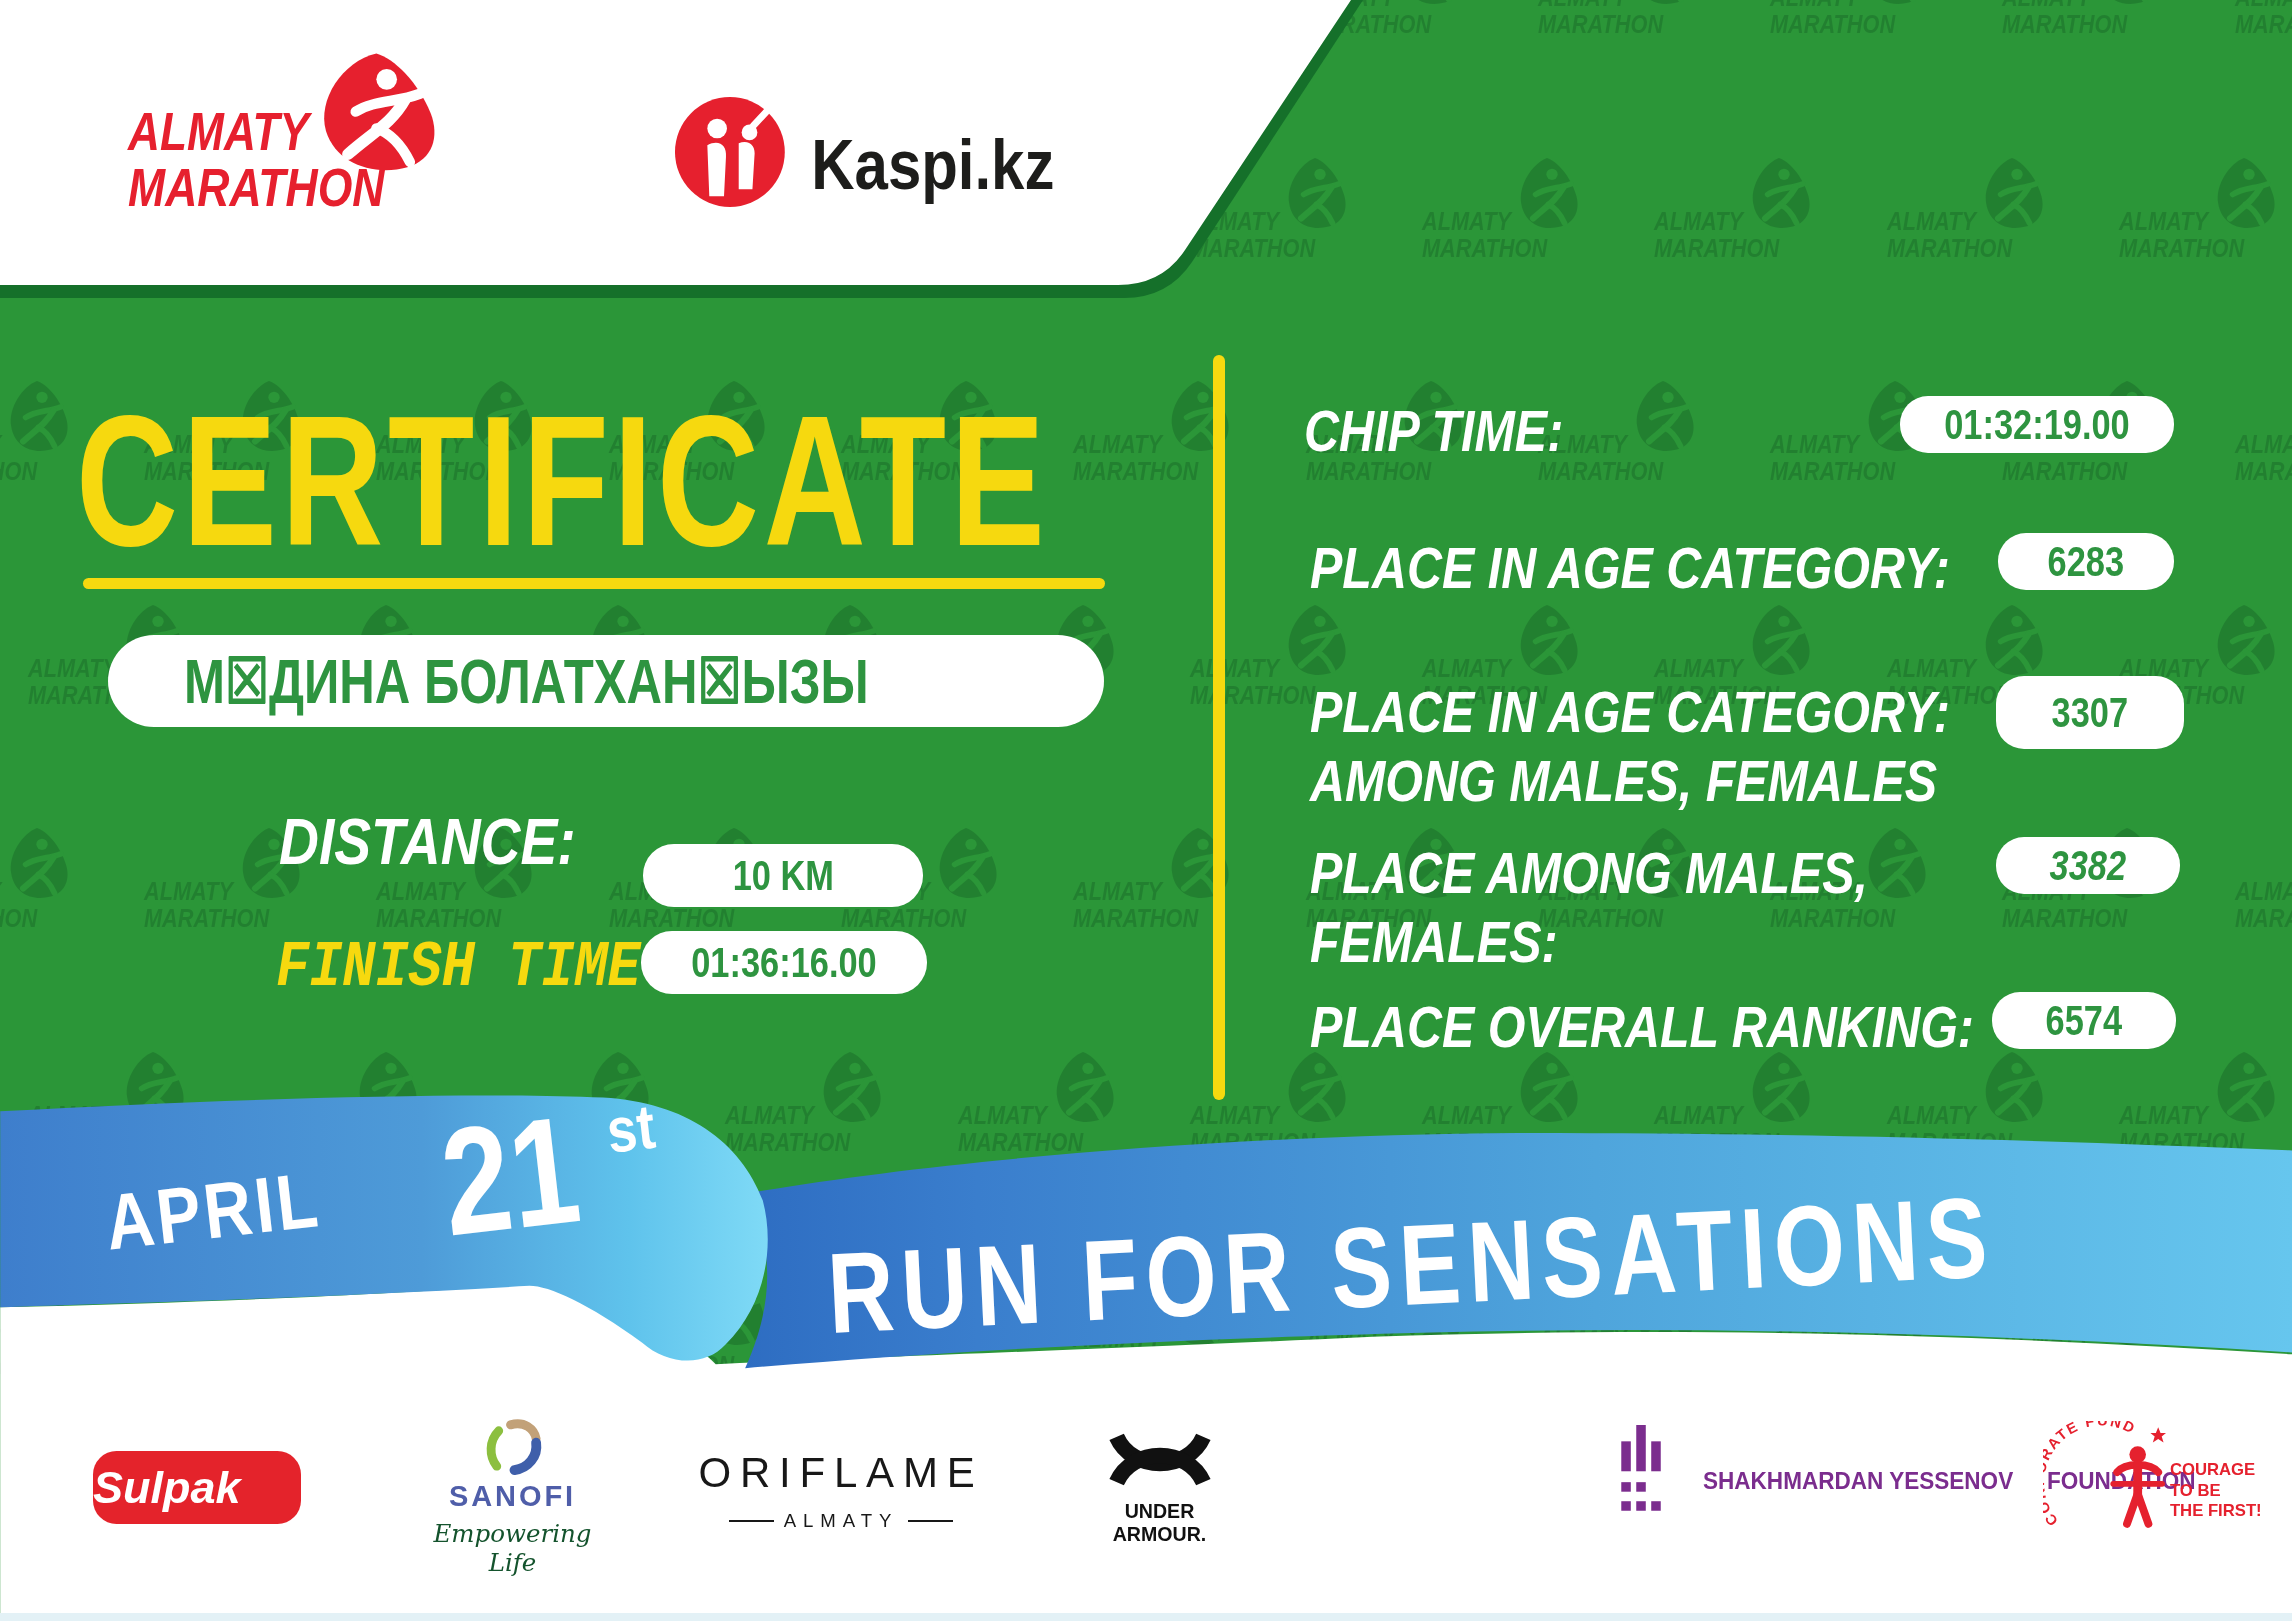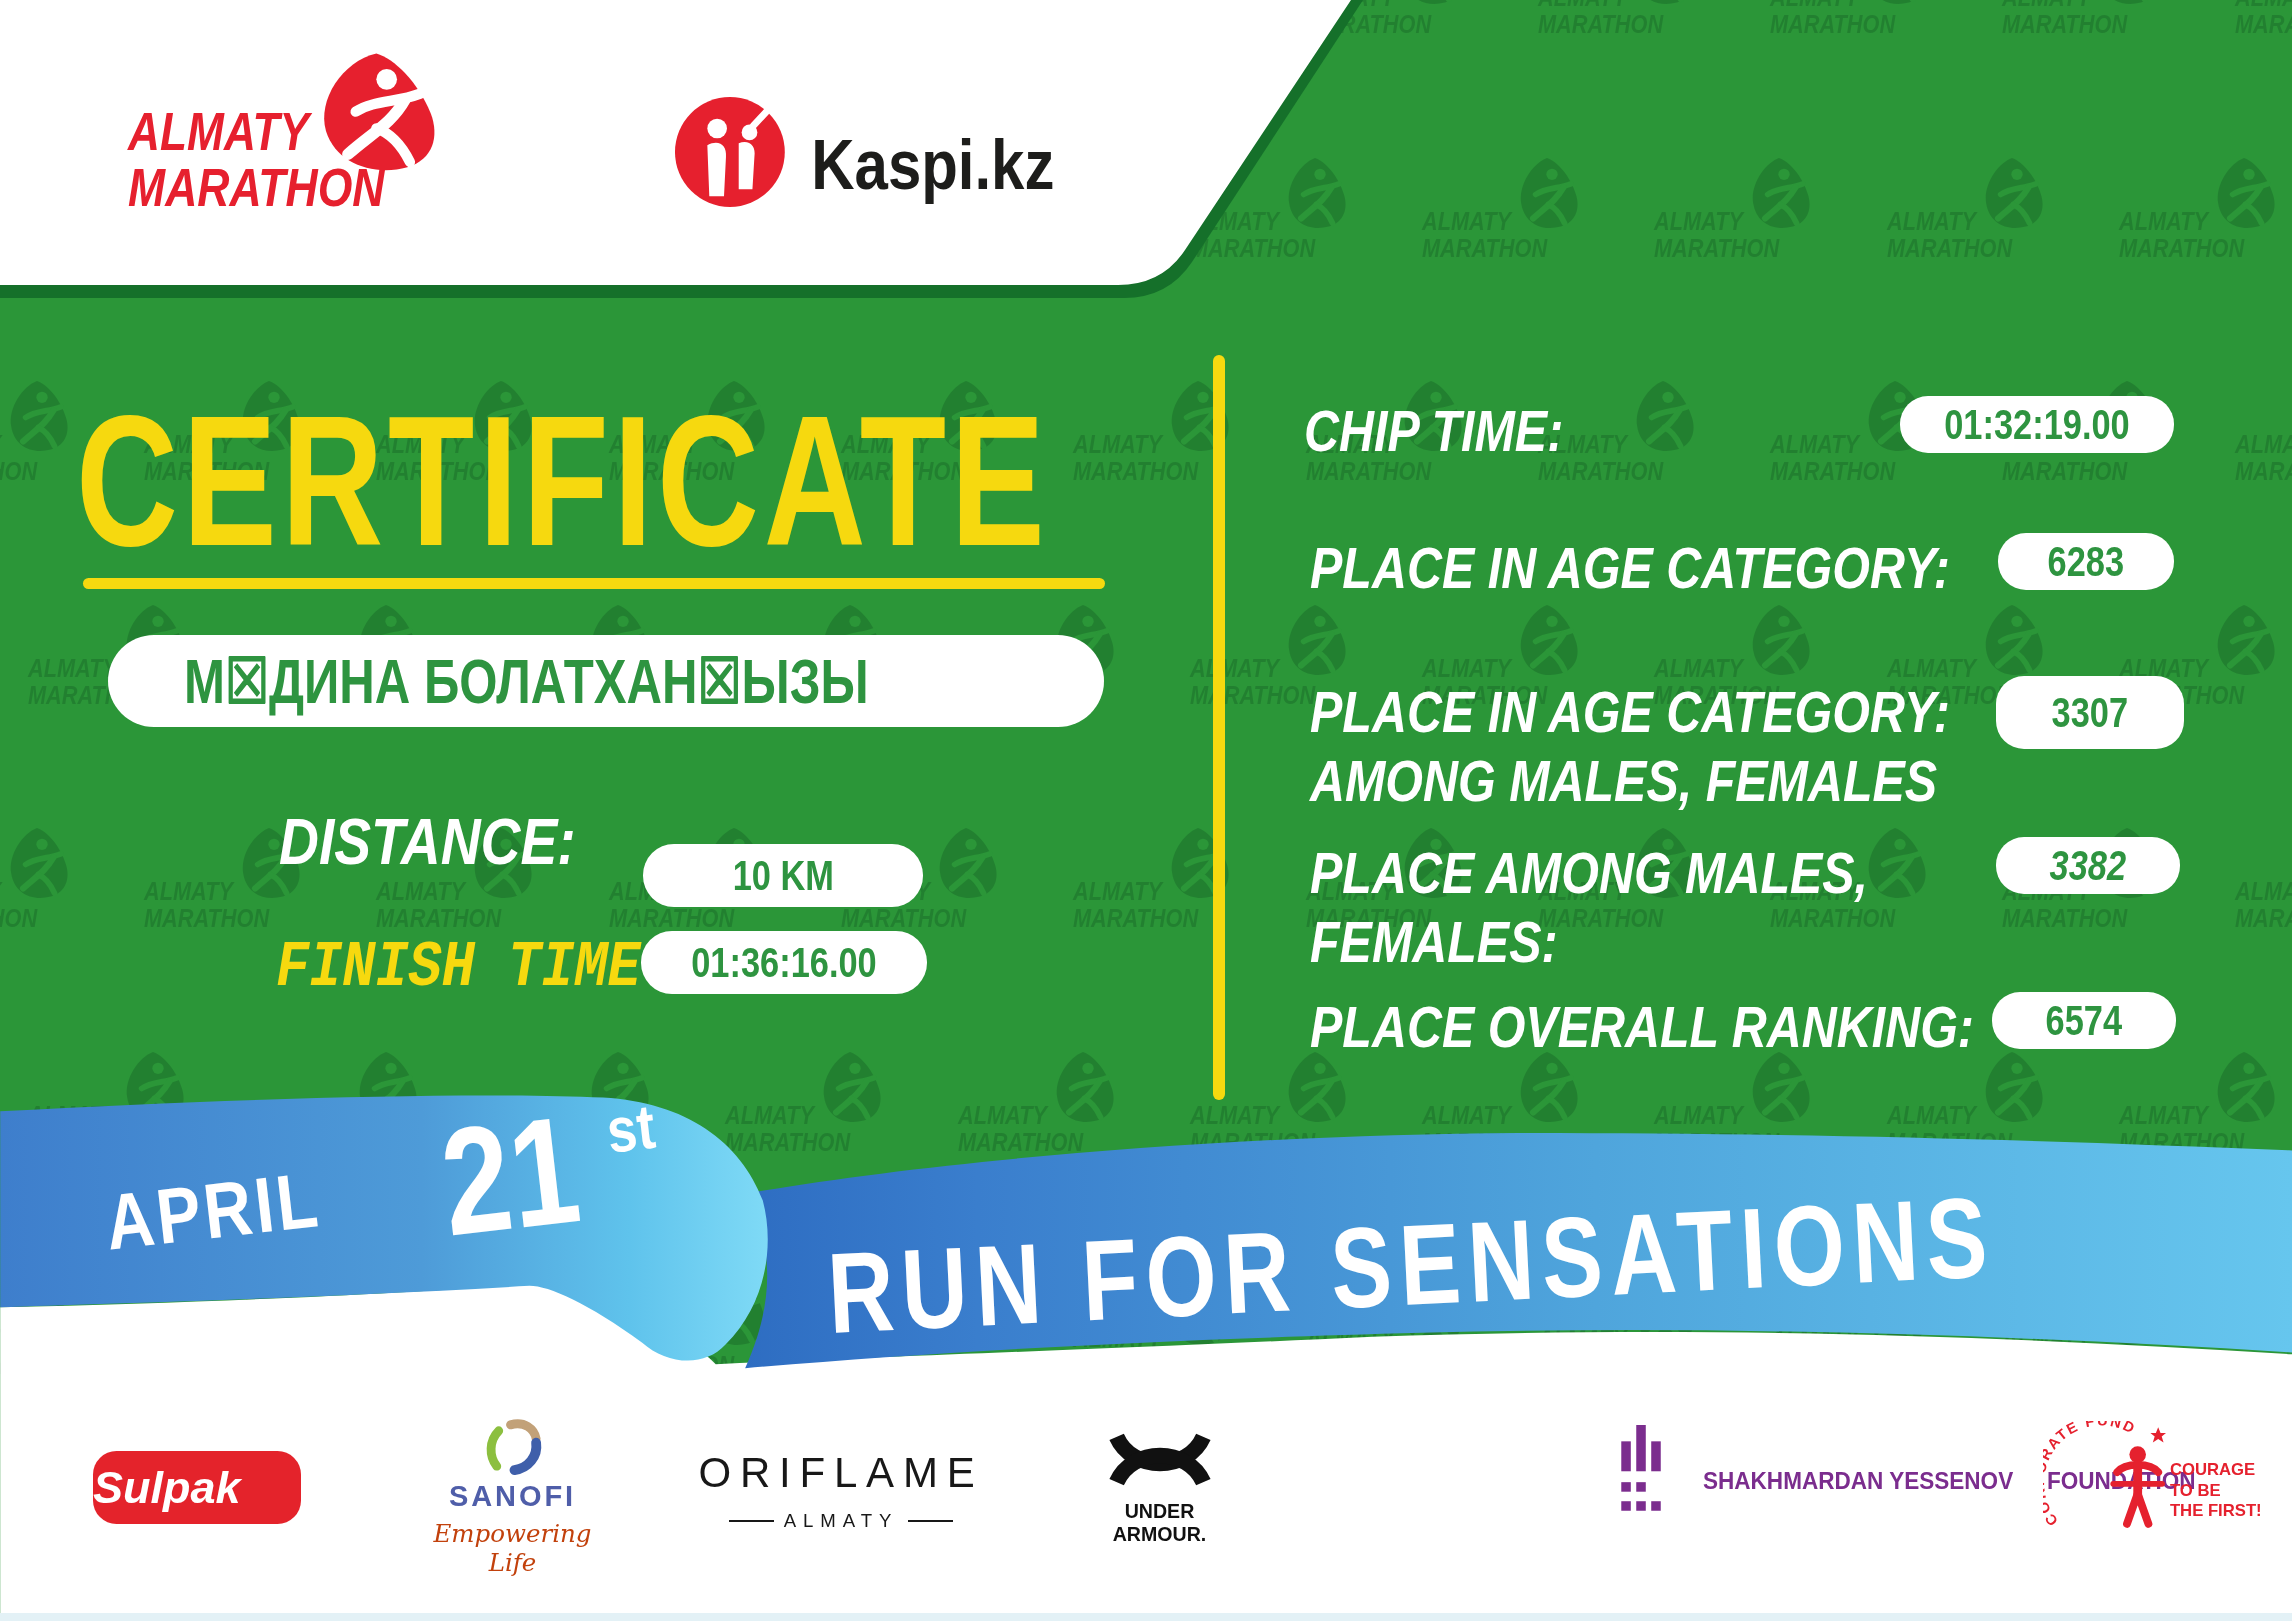--- a/index.html
+++ b/index.html
@@ -33,21 +33,21 @@
          border-radius:5.9px;z-index:2;}
   
   .rib-txt{position:absolute;color:#fff;font-weight:bold;z-index:2;white-space:nowrap;}
   
   .sp{position:absolute;z-index:2;}
   .sulpak{left:93px;top:1451px;width:208px;height:73px;background:#E4232B;border-radius:23.5px;
           display:flex;align-items:center;}
   .sulpak span{color:#fff;font-weight:bold;font-style:italic;font-size:45px;}
   .sanofi{left:429px;top:1417px;width:167px;text-align:center;}
   .sanofi .word{color:#4F5EA9;font-weight:bold;font-size:29px;letter-spacing:2.9px;margin-top:2px;}
-  .sanofi .tag{font-family:"DejaVu Serif",serif;font-style:italic;color:#c2410c;font-size:24.5px;margin-top:5.9px;}
+  .sanofi .tag{font-family:"DejaVu Serif",serif;font-style:italic;color:#14532d;font-size:24.5px;margin-top:5.9px;}
   .oriflame{left:684px;top:1449px;width:314px;text-align:center;color:#181818;}
   .oriflame .word{font-size:42px;letter-spacing:8.8px;font-weight:400;}
   .oriflame .sub{display:flex;align-items:center;justify-content:center;margin-top:12.7px;
                  font-size:18.6px;letter-spacing:6.9px;font-weight:400;}
   .oriflame .sub i{display:block;width:45px;height:2px;background:#181818;margin:0 9.8px;}
   .ua{left:1086px;top:1425px;width:147px;text-align:center;}
   .ua .word{font-size:19.6px;font-weight:bold;color:#111;margin-top:5.9px;letter-spacing:0;}
   .asu{left:1304px;top:1419px;position:absolute;}
   .asu .word{font-size:116px;line-height:108px;font-weight:bold;color:#1C3E91;letter-spacing:-2px;}
   .asu .drop{position:absolute;left:59px;top:5.9px;width:16.7px;height:26.5px;background:#35B7E5;

